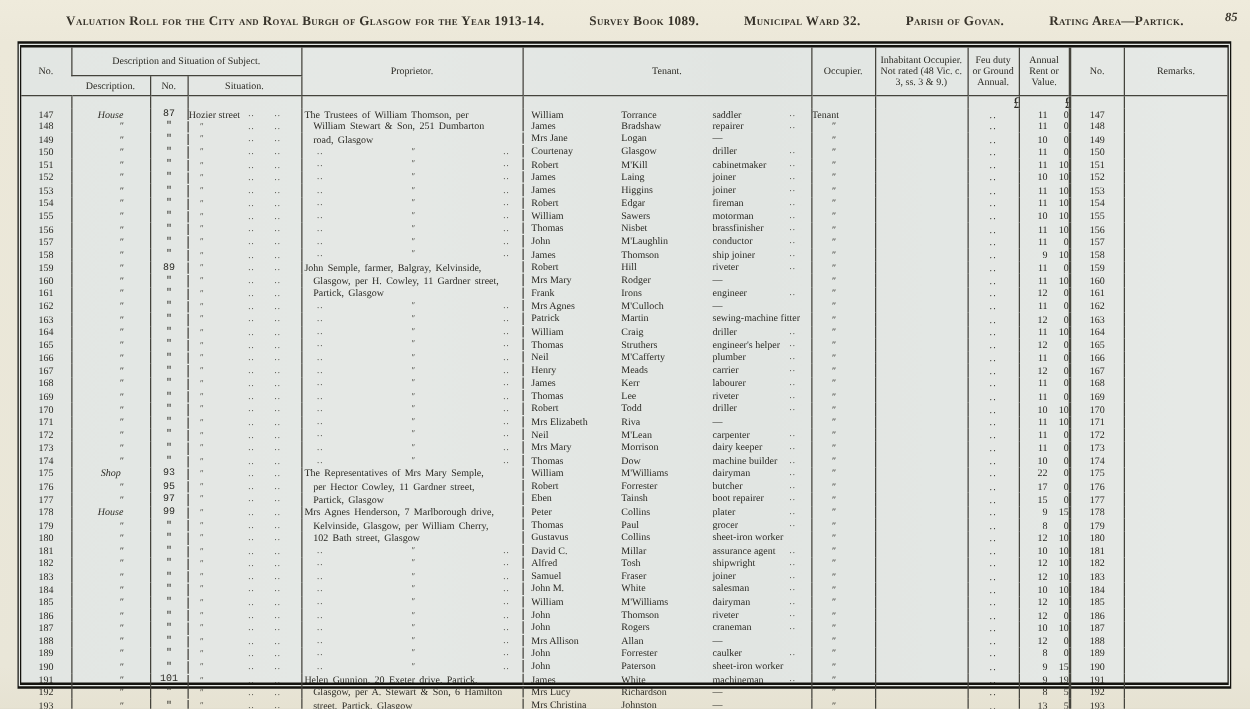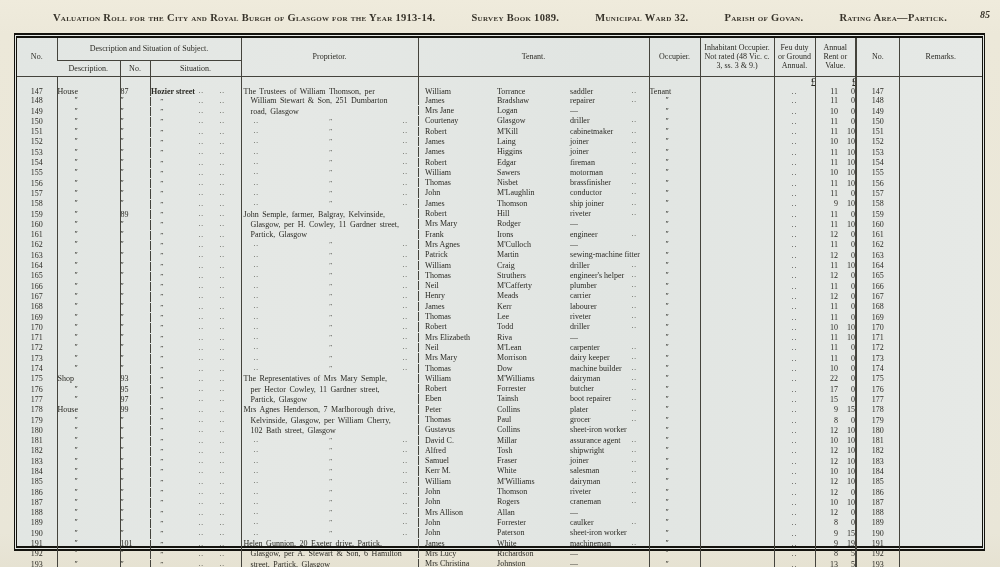--- a/index.html
+++ b/index.html
@@ -48,25 +48,25 @@
   th.small{font-size:6.3px;line-height:7px;font-family:Liberation Serif, serif;}
   th.medium{font-size:7.4px;line-height:8px;}
   tr.money{height:10px;}
   tr.money td{font-size:13px;text-align:center;word-spacing:5px;line-height:10px;padding-left:36px;}
   .bL2{border-left-width:2px !important;}
   
   tr.r td{font-size:8px;line-height:9.3px;height:9.3px;}
   .dit{font-size:7px;color:#3d3c34;}
   .dots{letter-spacing:1px;color:#3d3c34;font-size:7px;}
   .c-no-l,.c-no-r{text-align:center;}
-  .c-desc{padding-left:4px;text-align:left;}
+  .c-desc{padding-left:4px;text-align:center;font-style:italic;}
   .c-desc.dit{padding-left:17px;}
-  .c-sno{}
+  .c-sno{text-align:center;font-family:Liberation Mono, monospace;}
   .c-sit{display:flex;align-items:center;padding:0 7px 0 4px;box-sizing:border-box;}
-  .c-sit .sit-t{flex:1 1 auto;min-width:0;font-weight:bold;}
+  .c-sit .sit-t{flex:1 1 auto;min-width:0;}
   .c-sit .sit-t.dit{padding-left:9px;}
   .c-sit .dotpair{flex:0 0 21px;text-align:left;}
   .c-prop{padding:0 2px;box-sizing:border-box;}
   .p-text{display:block;padding-left:2px;word-spacing:1.5px;}
   .p-text.cont{padding-left:9px;}
   .p-ditto{display:flex;justify-content:space-between;padding:0 10px 0 12px;}
   .c-ten{display:flex;align-items:center;box-sizing:border-box;}
   .t-first{flex:0 0 78px;padding-left:6px;box-sizing:border-box;}
   .t-last{flex:0 0 73px;}
   .t-occ{flex:1 1 auto;min-width:0;overflow:visible;}
@@ -1326,21 +1326,21 @@
     </td>
     <td class="c-prop">
 
       <span class="p-ditto">
         <span class="dots">..</span>
         <span class="dit">″</span>
         <span class="dots">..</span>
       </span>
     </td>
     <td class="c-ten">
-      <span class="t-first">Kerr M.</span>
+      <span class="t-first">John M.</span>
       <span class="t-last">White</span>
       <span class="t-occ">salesman</span>
       <span class="t-dots dots">..</span>
     </td>
     <td class="c-occ dit">″</td>
     <td class="c-inh"></td>
     <td class="c-feu dots">..</td>
     <td class="c-rent">
       <span class="r-l">10</span>
       <span class="r-s">10</span>

